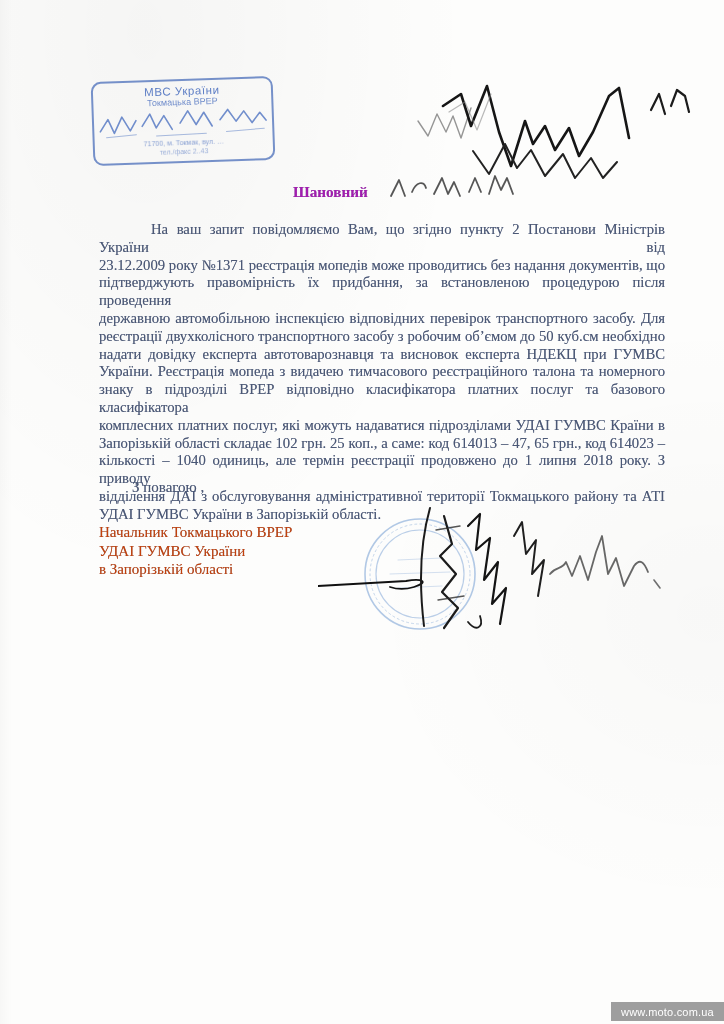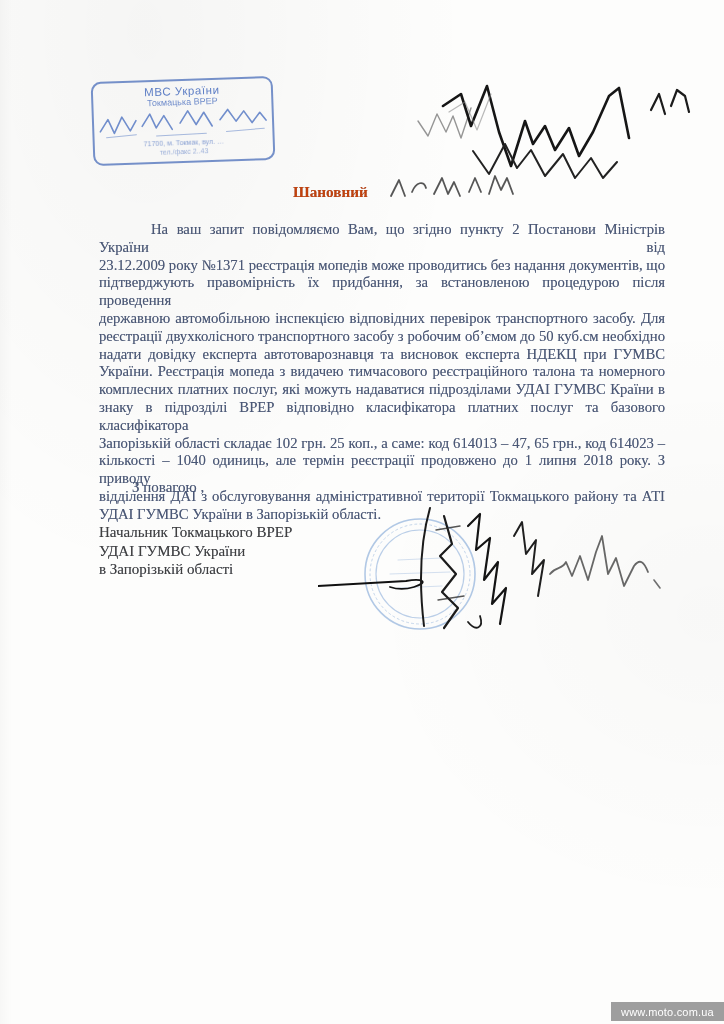--- a/index.html
+++ b/index.html
@@ -35,36 +35,36 @@
   }
   .corner-stamp .l1{font-size:11.5px;letter-spacing:.6px;opacity:.9;}
   .corner-stamp .l2{font-size:9px;margin-top:0;opacity:.8;}
   .corner-stamp .scrib{position:absolute;left:2px;top:26px;width:176px;height:34px;}
   .corner-stamp .l3{position:absolute;left:0;right:0;top:58px;font-size:7px;opacity:.65;filter:blur(.3px);}
   .corner-stamp .l4{position:absolute;left:0;right:0;top:67px;font-size:7px;opacity:.55;filter:blur(.3px);}
 
   
   .scribble-top{position:absolute;left:413px;top:66px;width:290px;height:120px;}
   .greeting-row{position:absolute;left:293px;top:183px;height:22px;}
-  .greeting{font-weight:bold;font-size:15.2px;color:#c2410c;text-shadow:0 0 .4px rgba(63,78,107,.5);}
+  .greeting{font-weight:bold;font-size:15.2px;color:#a21caf;text-shadow:0 0 .4px rgba(63,78,107,.5);}
   .name-scrib{position:absolute;left:385px;top:170px;width:135px;height:36px;}
 
   
   .body-block{
     position:absolute;left:99px;top:204px;width:566px;
     font-size:14.7px;line-height:17.8px;color:#4b5876;
     text-shadow:0 0 .4px rgba(75,88,118,.55);
     margin-top:17px;
   }
   .bl{text-align:justify;text-align-last:justify;}
   .bl.first{text-indent:52px;}
   .bl.last{text-align-last:left;}
 
   .closing{position:absolute;left:99px;top:479px;font-size:15px;color:#4b5876;text-shadow:0 0 .4px rgba(75,88,118,.55);margin-left:33px;}
-  .sig-block{position:absolute;left:99px;top:523px;font-size:15px;line-height:18.6px;color:#404040;text-shadow:0 0 .4px rgba(75,88,118,.55);}
+  .sig-block{position:absolute;left:99px;top:523px;font-size:15px;line-height:18.6px;color:#c2410c;text-shadow:0 0 .4px rgba(75,88,118,.55);}
 
   
   .sig-art{position:absolute;left:318px;top:496px;width:360px;height:150px;}
 
   
   .watermark{
     position:absolute;right:0;top:1002px;width:113px;height:19px;
     background:rgba(134,134,134,0.8);
     color:#ffffff;font-family:"Liberation Sans", sans-serif;font-size:11px;
     display:flex;align-items:center;justify-content:center;
@@ -117,22 +117,22 @@
   </svg>
 
   <div class="body-block">
     <div class="bl first">На ваш запит повідомляємо Вам, що згідно пункту 2 Постанови Міністрів України від</div>
     <div class="bl">23.12.2009 року №1371 реєстрація мопедів може проводитись без надання документів, що</div>
     <div class="bl">підтверджують правомірність їх придбання, за встановленою процедурою після проведення</div>
     <div class="bl">державною автомобільною інспекцією відповідних перевірок транспортного засобу. Для</div>
     <div class="bl">реєстрації двухколісного транспортного засобу з робочим об’ємом до 50 куб.см необхідно</div>
     <div class="bl">надати довідку експерта автотоварознавця та висновок експерта НДЕКЦ при ГУМВС</div>
     <div class="bl">України. Реєстрація мопеда з видачею тимчасового реєстраційного талона та номерного</div>
+    <div class="bl">знаку в підрозділі ВРЕР відповідно класифікатора платних послуг та базового класифікатора</div>
     <div class="bl">комплесних платних послуг, які можуть надаватися підрозділами УДАІ ГУМВС Країни в</div>
-    <div class="bl">знаку в підрозділі ВРЕР відповідно класифікатора платних послуг та базового класифікатора</div>
     <div class="bl">Запорізькій області складає 102 грн. 25 коп., а саме: код 614013 – 47, 65 грн., код 614023 –</div>
     <div class="bl">кількості – 1040 одиниць, але термін реєстрації продовжено до 1 липня 2018 року. З приводу</div>
     <div class="bl">відділення ДАІ з обслуговування адміністративної території Токмацького району та АТІ</div>
     <div class="bl last">УДАІ ГУМВС України в Запорізькій області.</div>
   </div>
 
   <div class="closing">З повагою ,</div>
 
   <div class="sig-block">
     <div>Начальник Токмацького ВРЕР</div>

